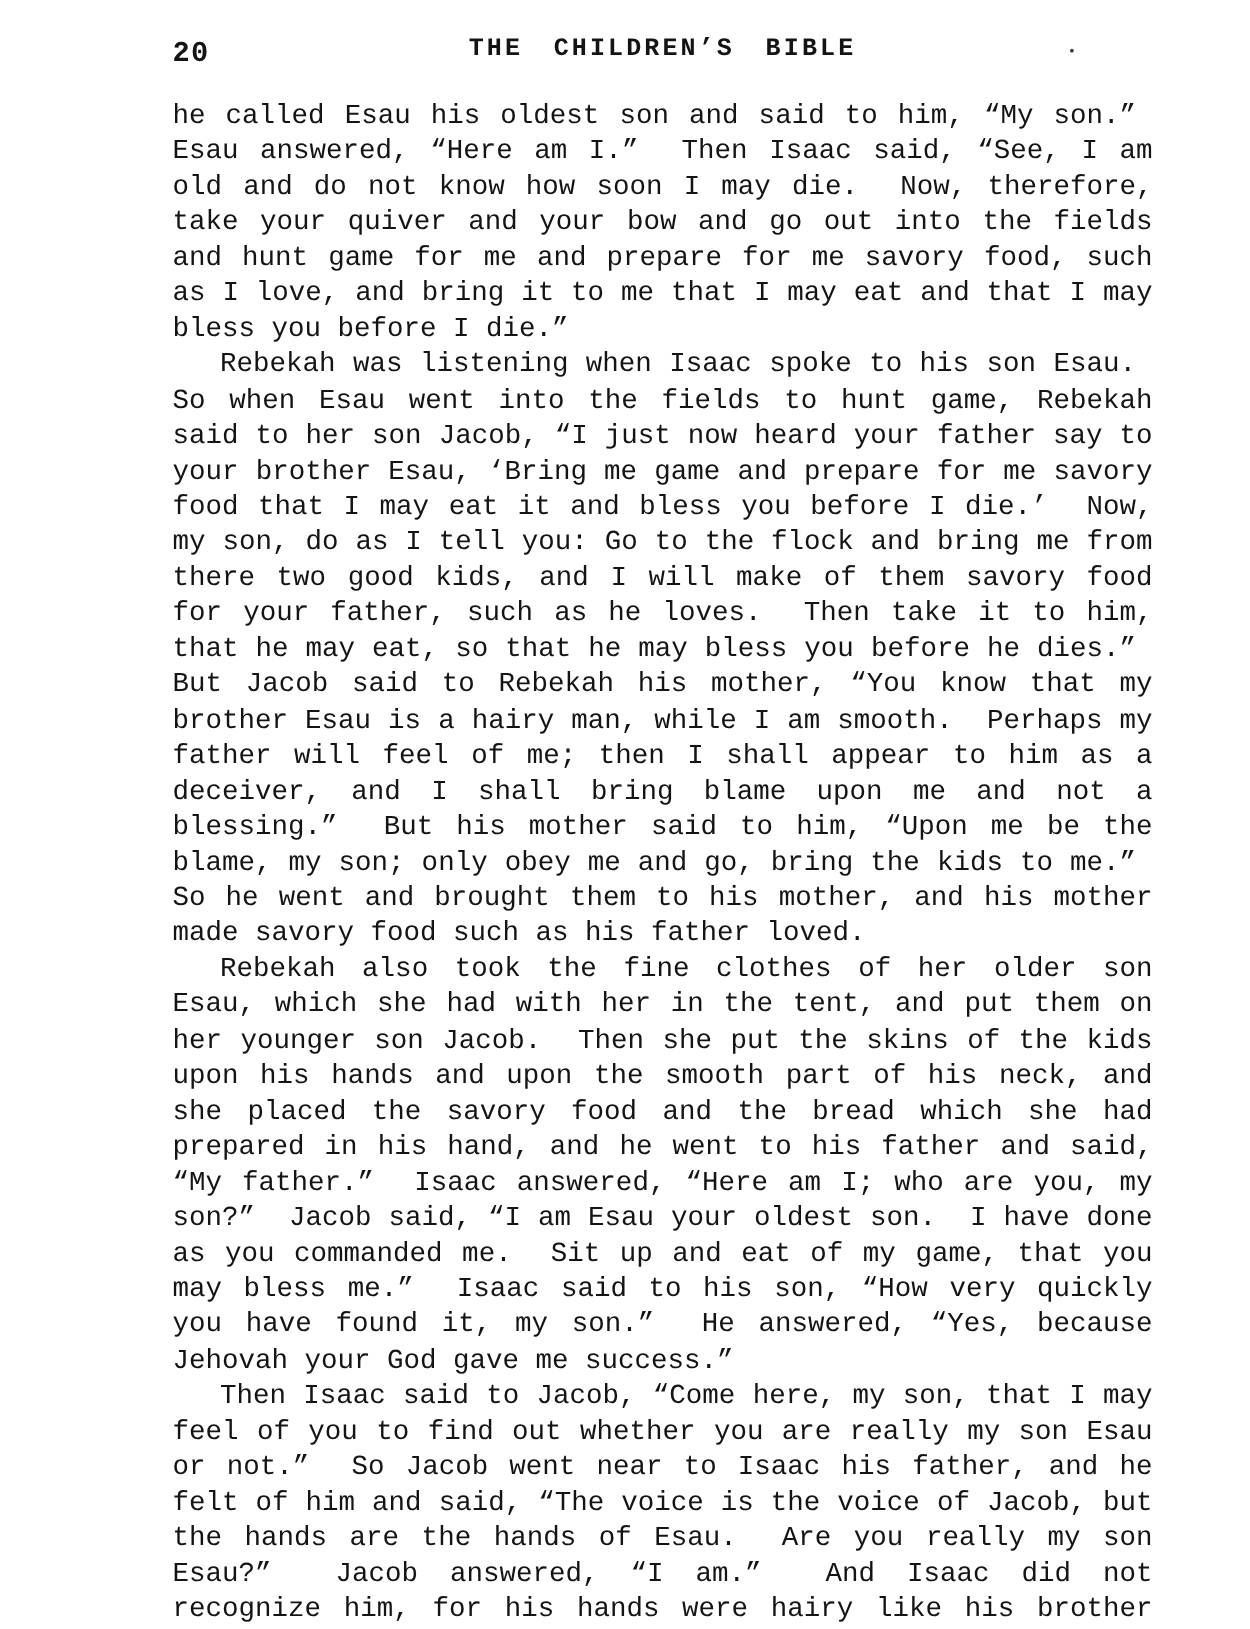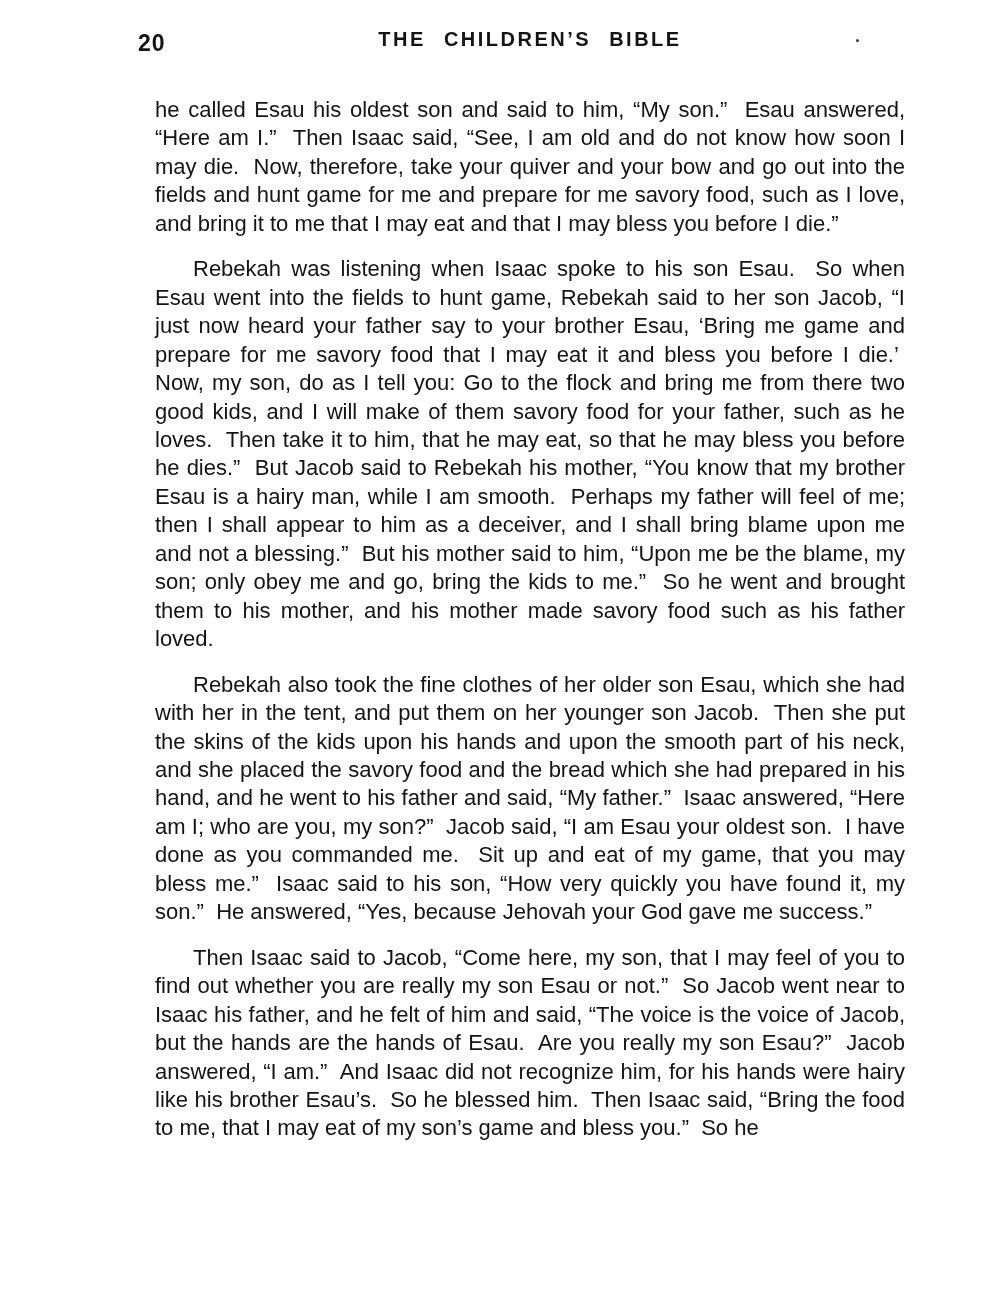--- a/index.html
+++ b/index.html
@@ -6,21 +6,21 @@
     margin: 0;
     padding: 0;
     background: #ffffff;
   }
   .page {
     position: relative;
     width: 1000px;
     height: 1303px;
     background: #ffffff;
     overflow: hidden;
-    font-family: Liberation Sans, sans-serif;
+    font-family: Liberation Mono, monospace;
     color: #141414;
   }
   .running-head {
     position: absolute;
     top: 28px;
     left: 138px;
     width: 784px;
     height: 30px;
   }
   .page-number {
@@ -55,21 +55,21 @@
   .body-text {
     position: absolute;
     top: 79px;
     left: 138px;
     width: 784px;
     font-size: 22px;
     line-height: 28.45px;
     text-align: justify;
   }
   .body-text p {
-    margin: 17px;
+    margin: 0;
     padding: 0;
     text-indent: 0;
   }
   .body-text p.indent {
     text-indent: 38px;
   }
 </style>
 </head>
 <body>
 

